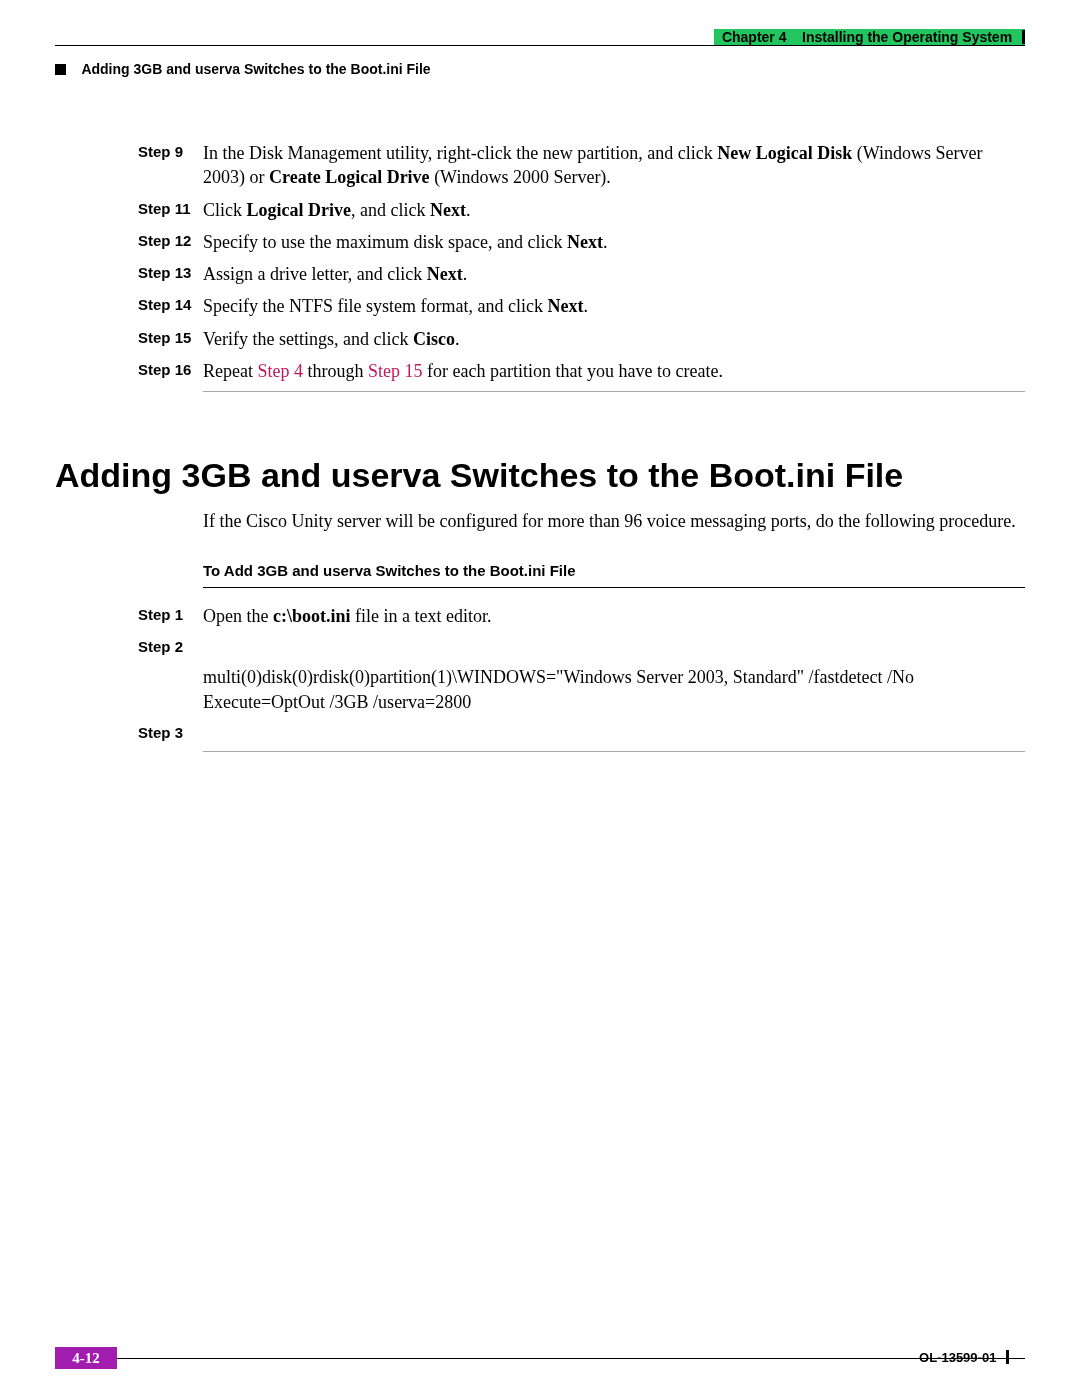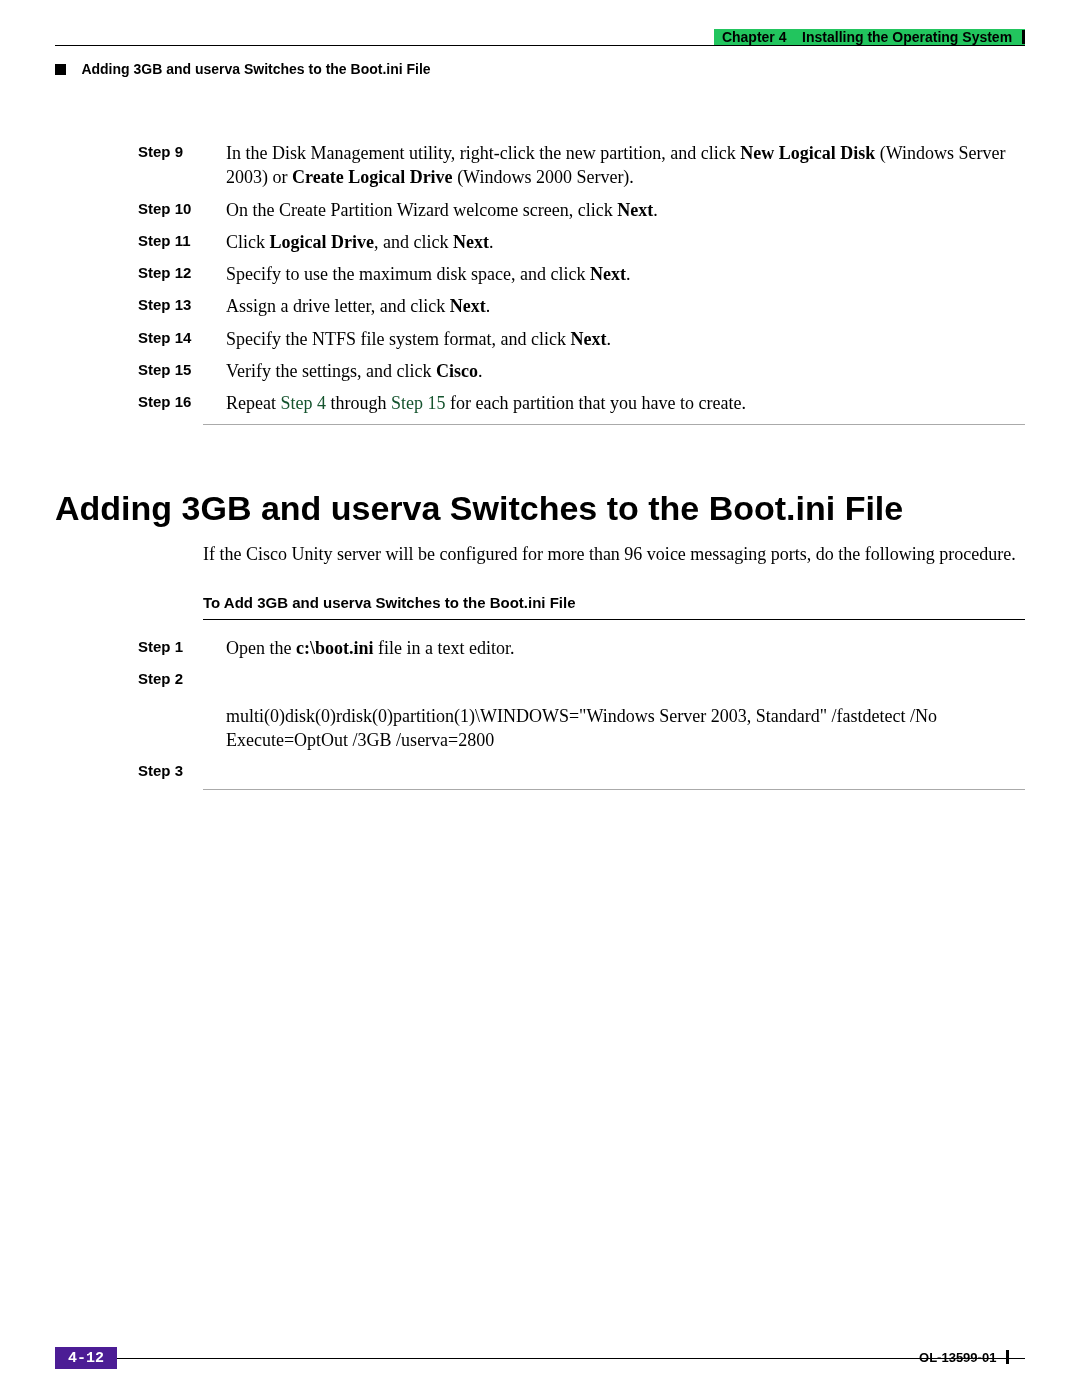--- a/index.html
+++ b/index.html
@@ -48,37 +48,36 @@
     margin-right:12px; vertical-align:-1px;
   }
   .content {
     margin-top: 64px;
   }
   .step-row {
     display: flex;
     margin: 0 0 8px 0;
     font-size: 18px;
     line-height: 1.35;
-    gap: 23px;
   }
   .step-lbl {
     font-family: Arial, Helvetica, sans-serif;
     font-weight: bold;
     font-size: 15px;
     min-width: 65px;
     padding-left: 83px;
     flex: 0 0 148px;
     padding-top: 1px;
   }
   .step-body {
     flex: 1 1 auto;
     padding-right: 4px;
   }
   .bold { font-weight: bold; }
-  .link { color: #14532d; }
+  .link { color: #be185d; }
   .big-title {
     font-family: Arial, Helvetica, sans-serif;
     font-weight: bold;
     font-size: 34px;
     margin-top: 64px;
     margin-bottom: 14px;
   }
   .intro {
     margin-left: 148px;
     font-size: 18px;
@@ -113,22 +112,22 @@
     position: absolute; left: 30px; right: 0; top: 11px;
   }
   .footer-title {
     position: absolute; left: 72px; top: 2px; background:#fff;
     padding-right: 8px;
     font-family: Arial, Helvetica, sans-serif;
     font-size: 13px; font-weight: bold;
   }
   .footer-pagebox {
     position: absolute; left: 0; top: 0; width: 62px; height: 22px;
-    background: #4c1d95; color:#fff;
-    font-family: Liberation Mono, monospace;
+    background: #a21caf; color:#fff;
+    font-family: Liberation Serif, serif;
     font-size: 15px; font-weight: bold;
     display:flex; align-items:center; justify-content:center;
     z-index:3;
   }
   .footer-doc {
     position:absolute; right:16px; top:3px;
     font-family: Arial, Helvetica, sans-serif;
     font-size: 13px; font-weight: bold;
   }
   .footer-end-sq {
@@ -152,24 +151,20 @@
   <span class="sq"></span>
   <span>Adding 3GB and userva Switches to the Boot.ini File</span>
 </div>
 
 <div class="content" id="steps1-container">
     <div class="step-row">
       <div class="step-lbl">Step 9</div>
       <div class="step-body"><span>In the Disk Management utility, right-click the new partition, and click </span><span class="bold">New Logical Disk</span><span> (Windows Server 2003) or </span><span class="bold">Create Logical Drive</span><span> (Windows 2000 Server).</span></div>
     </div>
     <div class="step-row">
-      <div class="step-lbl">Step 10</div>
-      <div class="step-body"><span>On the Create Partition Wizard welcome screen, click </span><span class="bold">Next</span><span>.</span></div>
-    </div>
-    <div class="step-row">
       <div class="step-lbl">Step 11</div>
       <div class="step-body"><span>Click </span><span class="bold">Logical Drive</span><span>, and click </span><span class="bold">Next</span><span>.</span></div>
     </div>
     <div class="step-row">
       <div class="step-lbl">Step 12</div>
       <div class="step-body"><span>Specify to use the maximum disk space, and click </span><span class="bold">Next</span><span>.</span></div>
     </div>
     <div class="step-row">
       <div class="step-lbl">Step 13</div>
       <div class="step-body"><span>Assign a drive letter, and click </span><span class="bold">Next</span><span>.</span></div>
@@ -199,21 +194,21 @@
 <div id="steps2-container">
     <div class="step-row">
       <div class="step-lbl">Step 1</div>
       <div class="step-body"><span>Open the </span><span class="bold">c:\boot.ini</span><span> file in a text editor.</span></div>
     </div>
     <div class="step-row">
       <div class="step-lbl">Step 2</div>
     </div>
     <div class="step-row">
       <div class="step-lbl"></div>
-      <div class="step-body" style="margin-top: 6px;">multi(0)disk(0)rdisk(0)partition(1)\WINDOWS="Windows Server 2003, Standard" /fastdetect /No Execute=OptOut /3GB /userva=2800</div>
+      <div class="step-body" style="">multi(0)disk(0)rdisk(0)partition(1)\WINDOWS="Windows Server 2003, Standard" /fastdetect /No Execute=OptOut /3GB /userva=2800</div>
     </div>
     <div class="step-row">
       <div class="step-lbl">Step 3</div>
     </div>
   </div>
 
 <hr class="sep light">
 
 <div class="footer">
   <div class="footer-rule">

